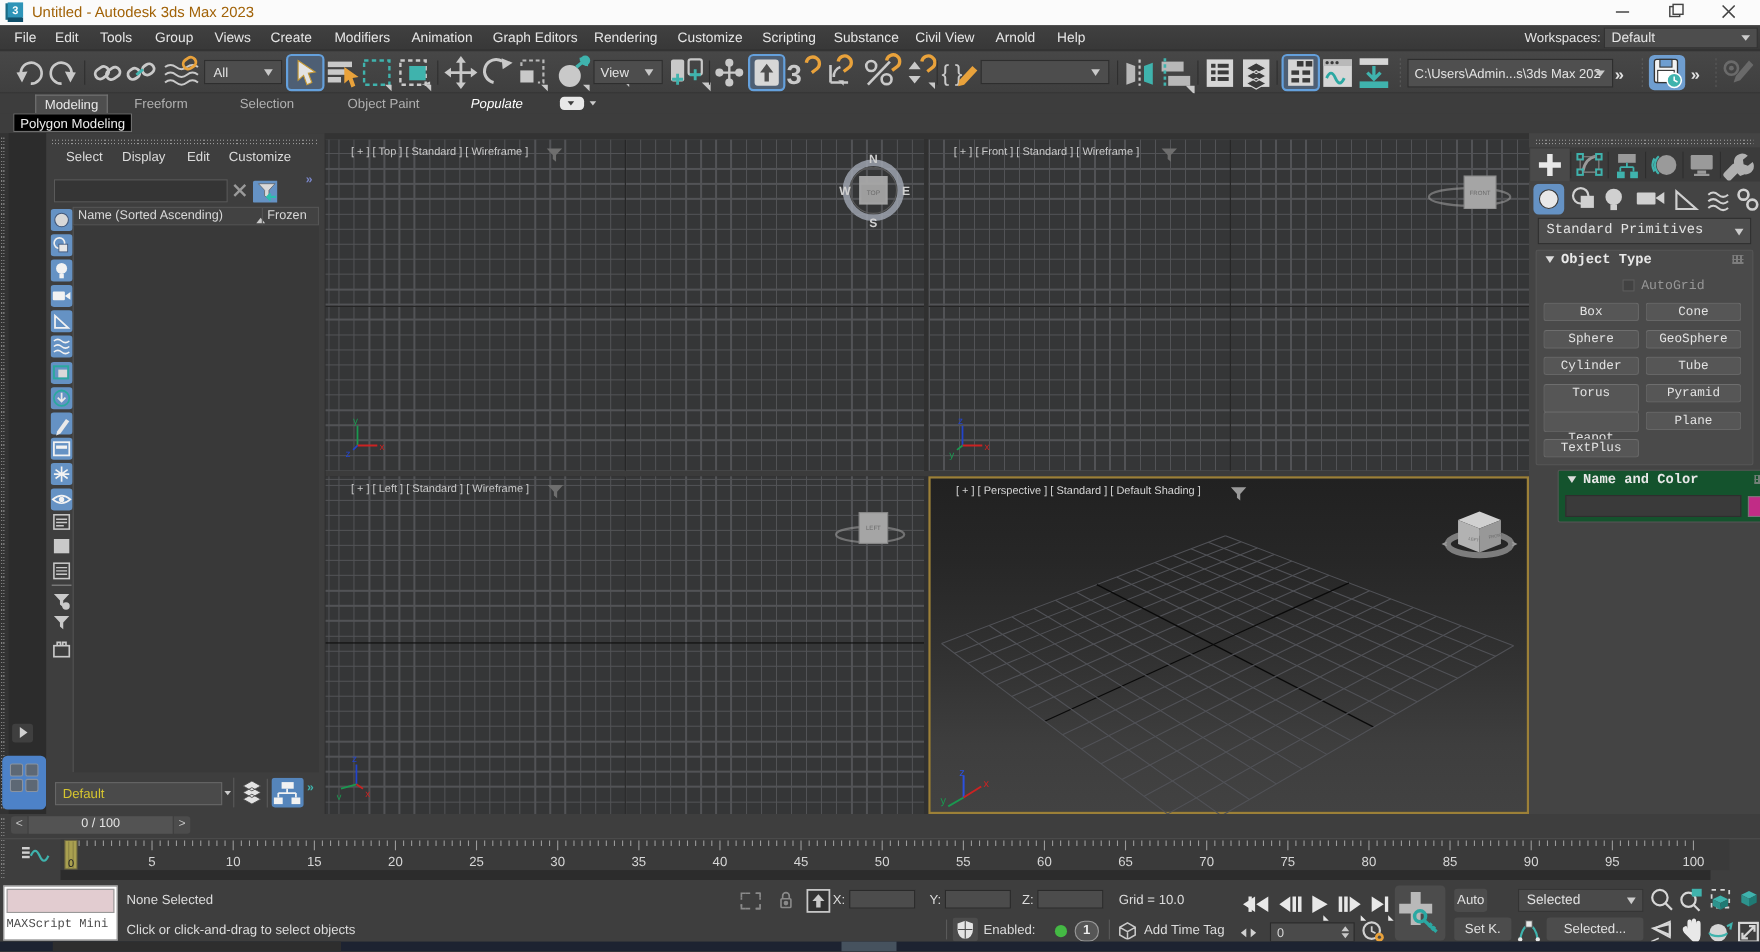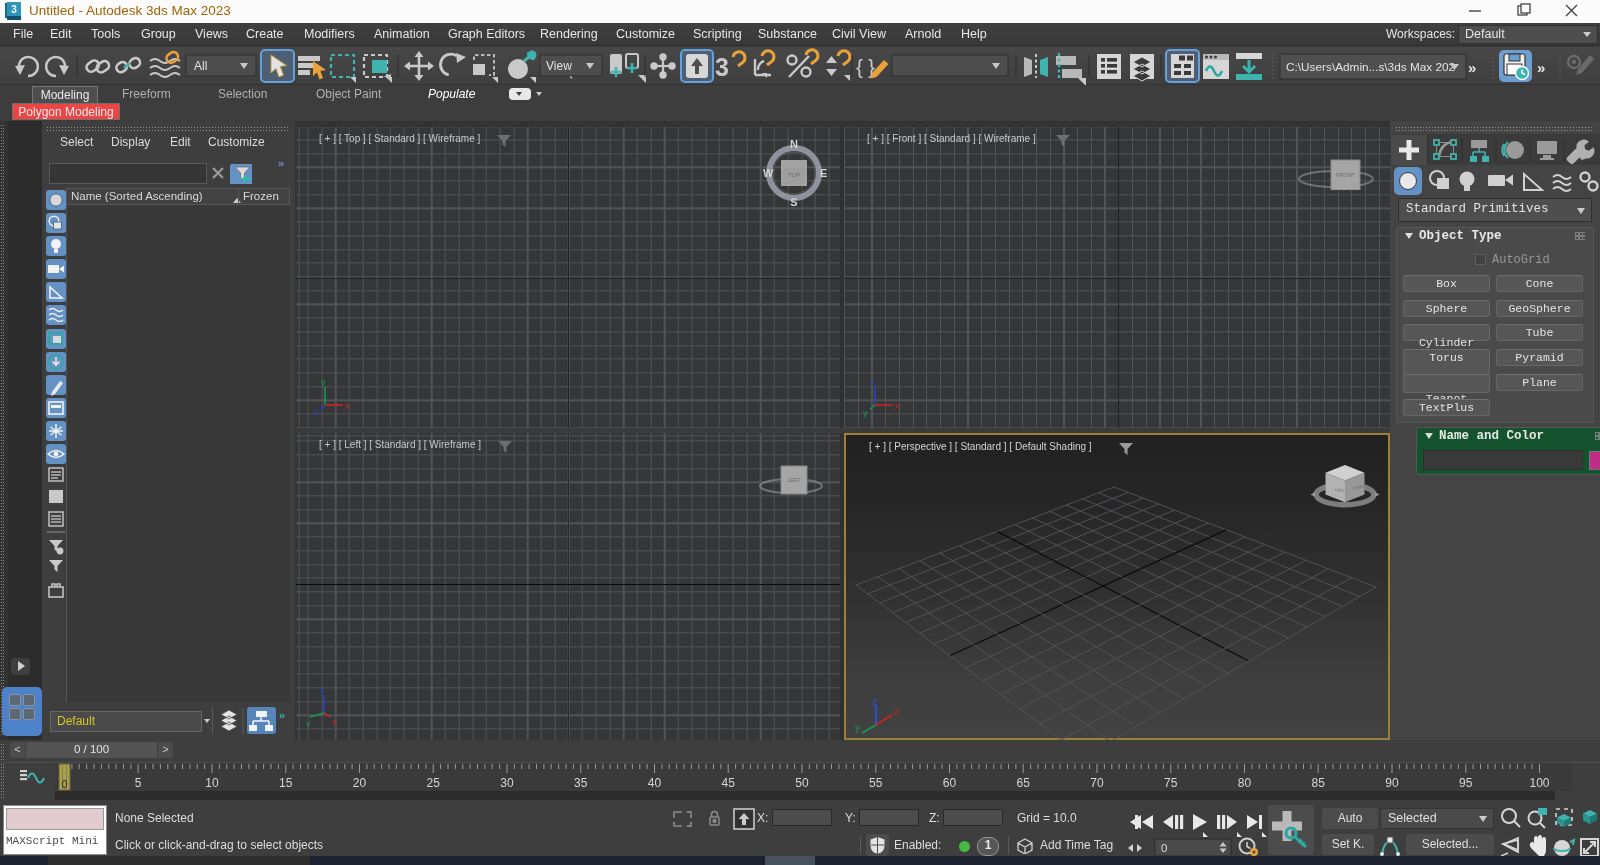--- a/index.html
+++ b/index.html
@@ -236,21 +236,21 @@
   <div class="abs" style="left:32px;top:1px;width:66px;height:17px;background:#4e4e4e;border:1px solid #747474;border-bottom:none;color:#e8e8e8;font-size:12px;text-align:center;padding-top:1px;">Modeling</div>
   <div class="abs txt" style="left:122px;top:2px;color:#b0b0b0;">Freeform</div>
   <div class="abs txt" style="left:218px;top:2px;color:#b0b0b0;">Selection</div>
   <div class="abs txt" style="left:316px;top:2px;color:#b0b0b0;">Object Paint</div>
   <div class="abs txt" style="left:428px;top:2px;color:#ffffff;font-style:italic;">Populate</div>
   <div class="abs" style="left:509px;top:3px;width:22px;height:12px;background:#e8e8e8;border-radius:4px;"></div>
   <div class="abs" style="left:516px;top:7px;width:0;height:0;border:3px solid transparent;border-top:4px solid #3d3d3d;"></div>
   <div class="abs" style="left:536px;top:7px;width:0;height:0;border:3.5px solid transparent;border-top:4.5px solid #ccc;"></div>
 </div>
 <div class="abs" style="left:0;top:103px;width:1600px;height:18px;background:#3d3d3d;">
-  <div class="abs" style="left:12px;top:0px;width:108px;height:17px;background:#ef4444;border:1px solid #6e6e6e;color:#ececec;font-size:12px;text-align:center;padding-top:1px;">Polygon Modeling</div>
+  <div class="abs" style="left:12px;top:0px;width:108px;height:17px;background:#000000;border:1px solid #6e6e6e;color:#ececec;font-size:12px;text-align:center;padding-top:1px;">Polygon Modeling</div>
 </div>
 
 <div class="abs" style="left:0;top:121px;width:1600px;height:619px;background:#333;">
 
   <div class="dotgrip-v abs" style="left:1px;top:4px;height:610px;"></div>
   <div class="dotgrip-v abs" style="left:3px;top:4px;height:610px;"></div>
 
   <div class="abs" style="left:8px;top:0;width:34px;height:619px;background:#2c2c2c;"></div>
   <div class="abs" style="left:11px;top:537px;width:19px;height:17px;background:#3f3f3f;border-radius:3px;"></div>
   <div class="abs" style="left:18px;top:540px;width:0;height:0;border:5px solid transparent;border-left:7px solid #d0d0d0;"></div>
@@ -569,21 +569,21 @@
     <div class="abs" style="left:6px;top:106px;width:198px;height:196px;background:#4a4a4a;border:1px solid #565656;border-radius:2px;">
       <div class="abs" style="left:8px;top:5px;width:0;height:0;border:4.5px solid transparent;border-top:6px solid #ddd;"></div>
       <div class="abs" style="left:22px;top:1px;font-size:12.5px;font-weight:bold;color:#e8e8e8;">Object Type</div>
       <div class="abs" style="left:178px;top:4px;width:10px;height:8px;background:repeating-linear-gradient(90deg,#8a8a8a 0 1.5px,transparent 1.5px 3.5px),repeating-linear-gradient(0deg,#8a8a8a 0 1.5px,transparent 1.5px 3.5px);opacity:.8;"></div>
       <div class="abs" style="left:78px;top:26px;width:11px;height:11px;background:#424242;border:1px solid #5e5e5e;"></div>
       <div class="abs" style="left:95px;top:25px;font-size:12px;color:#979797;">AutoGrid</div>
       <div class="rbtn" style="left:6px;top:47px;width:87px;height:17px;padding-top:1px;">Box</div>
       <div class="rbtn" style="left:99px;top:47px;width:87px;height:17px;padding-top:1px;">Cone</div>
       <div class="rbtn" style="left:6px;top:72px;width:87px;height:17px;padding-top:1px;">Sphere</div>
       <div class="rbtn" style="left:99px;top:72px;width:87px;height:17px;padding-top:1px;">GeoSphere</div>
-      <div class="rbtn" style="left:6px;top:96px;width:87px;height:17px;padding-top:11px;">Cylinder</div>
+      <div class="rbtn" style="left:6px;top:96px;width:87px;height:17px;padding-top:1px;">Cylinder</div>
       <div class="rbtn" style="left:99px;top:96px;width:87px;height:17px;padding-top:1px;">Tube</div>
       <div class="rbtn" style="left:6px;top:121px;width:87px;height:26px;padding-top:1px;">Torus</div>
       <div class="rbtn" style="left:99px;top:121px;width:87px;height:17px;padding-top:1px;">Pyramid</div>
       <div class="rbtn" style="left:6px;top:146px;width:87px;height:17px;padding-top:17px;">Teapot</div>
       <div class="rbtn" style="left:99px;top:146px;width:87px;height:17px;padding-top:1px;">Plane</div>
       <div class="rbtn" style="left:6px;top:171px;width:87px;height:17px;padding-top:1px;">TextPlus</div>
     </div>
     <div class="abs" style="left:6px;top:306px;width:198px;height:48px;background:#14532d;border:1px solid #565656;border-radius:2px;margin-left:20px;">
       <div class="abs" style="left:8px;top:5px;width:0;height:0;border:4.5px solid transparent;border-top:6px solid #ddd;"></div>
       <div class="abs" style="left:22px;top:1px;font-size:12.5px;font-weight:bold;color:#e8e8e8;">Name and Color</div>
@@ -904,21 +904,21 @@
     <path d="M122 36 l0 4.5 3.5 2" stroke="#d0d0d0" stroke-width="1.6" fill="none"></path>
     <circle cx="129" cy="46" r="4" fill="#e9a23b"></circle>
         <circle cx="129" cy="46" r="1.5" fill="#4a4a4a"></circle>
   </svg>
   <div class="abs" style="left:1268px;top:5px;width:46px;height:50px;background:#4c4c4c;border-radius:4px;"></div>
   <svg class="abs" style="left:1268px;top:5px;" width="46" height="50">
     <path d="M19 6 l0 30 M4 21 l30 0" stroke="#b9b9b9" stroke-width="9"></path>
     <circle cx="23" cy="28" r="5" fill="none" stroke="#2ba8a2" stroke-width="3.2"></circle>
     <path d="M27 32 l11 10 m-4.5 -7.5 l-3 3.2 m6 -0.4 l-3 3.2" stroke="#2ba8a2" stroke-width="3" fill="none"></path>
   </svg>
-  <div class="abs" style="left:1322px;top:8px;width:56px;height:21px;background:#4c4c4c;border-radius:3px;color:#e0e0e0;font-size:12px;text-align:center;padding-top:3px;">Auto</div>
+  <div class="abs" style="left:1322px;top:8px;width:30px;height:21px;background:#4c4c4c;border-radius:3px;color:#e0e0e0;font-size:12px;text-align:center;padding-top:3px;">Auto</div>
   <div class="abs" style="left:1322px;top:34px;width:52px;height:21px;background:#4c4c4c;border-radius:3px;color:#e0e0e0;font-size:12px;text-align:center;padding-top:3px;">Set K.</div>
   <div class="abs" style="left:1380px;top:8px;width:114px;height:21px;background:#4a4a4a;border:1px solid #333;">
     <div class="abs" style="left:7px;top:2px;font-size:12.5px;color:#e0e0e0;">Selected</div>
     <div class="abs" style="left:98px;top:7px;width:0;height:0;border:4.5px solid transparent;border-top:6px solid #ccc;"></div>
   </div>
   <svg class="abs" style="left:1378px;top:34px;" width="24" height="22">
     <path d="M4 20 q2 -12 8 -13 q6 1 8 13" fill="none" stroke="#3fb3ad" stroke-width="2"></path>
     <rect x="9" y="3" width="6" height="6" fill="#e8e8e8" stroke="#555"></rect>
     <circle cx="4" cy="20" r="2" fill="#e8e8e8"></circle>
         <circle cx="20" cy="20" r="2" fill="#e8e8e8"></circle>

